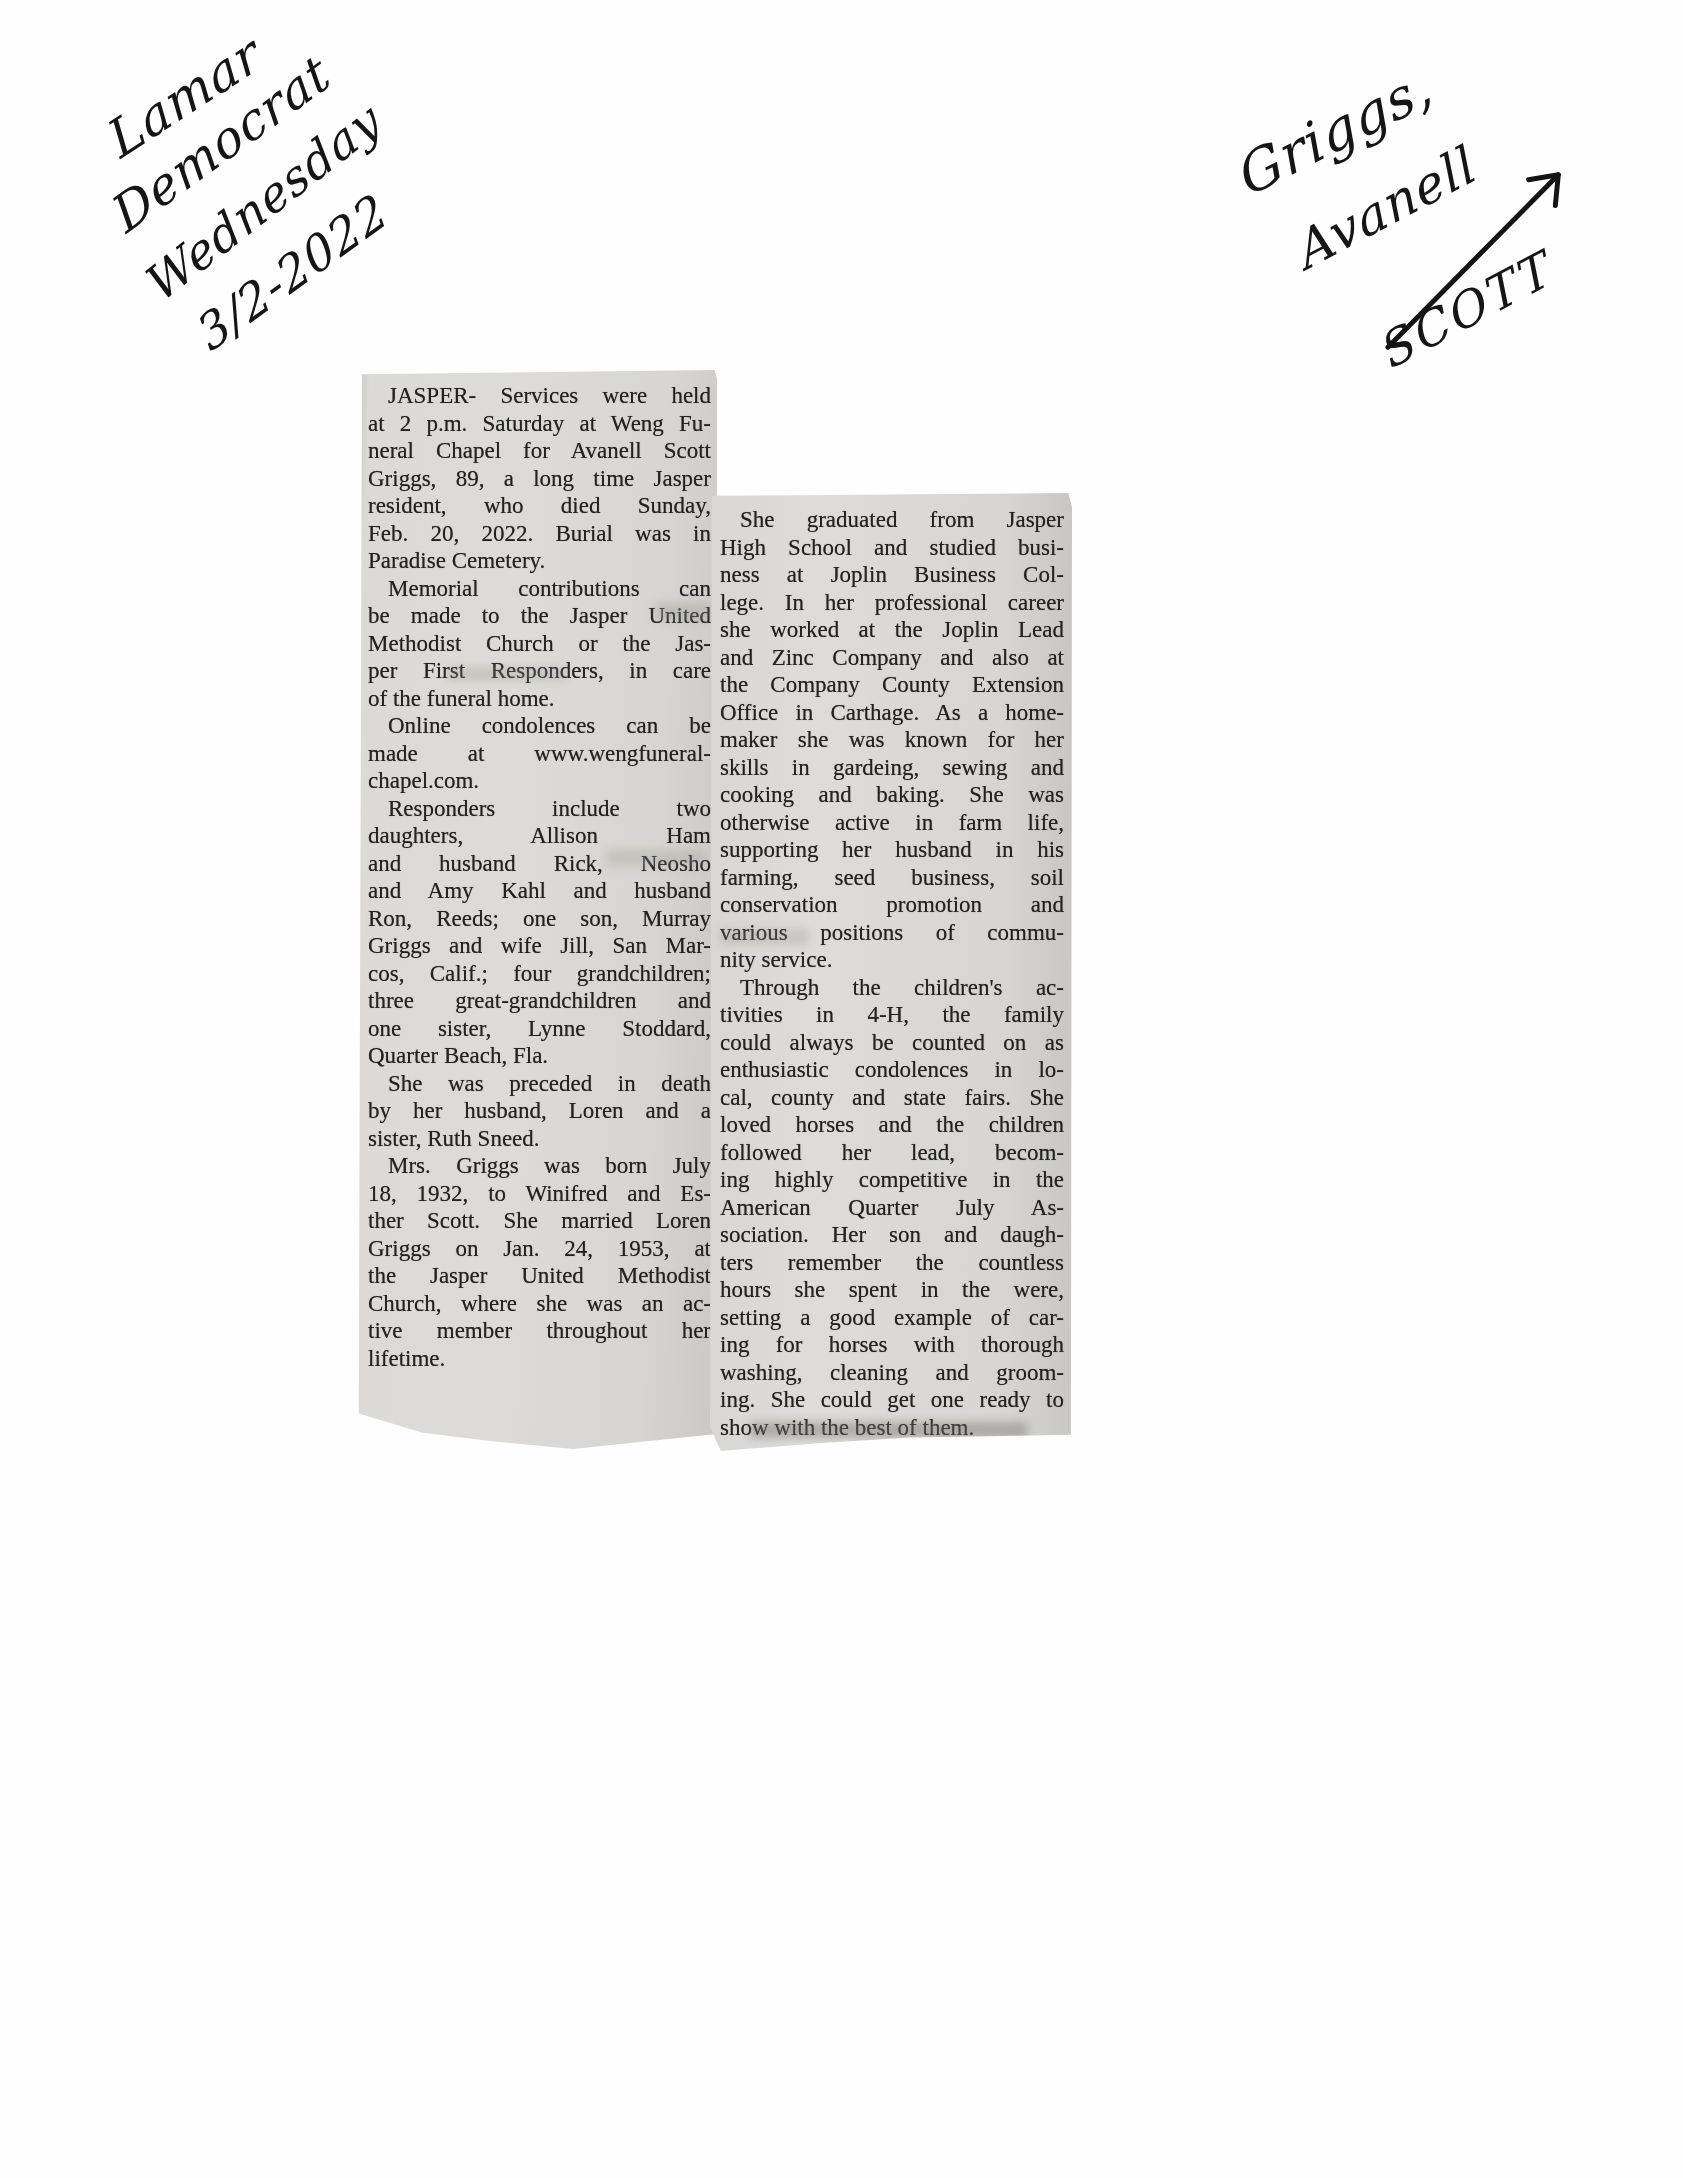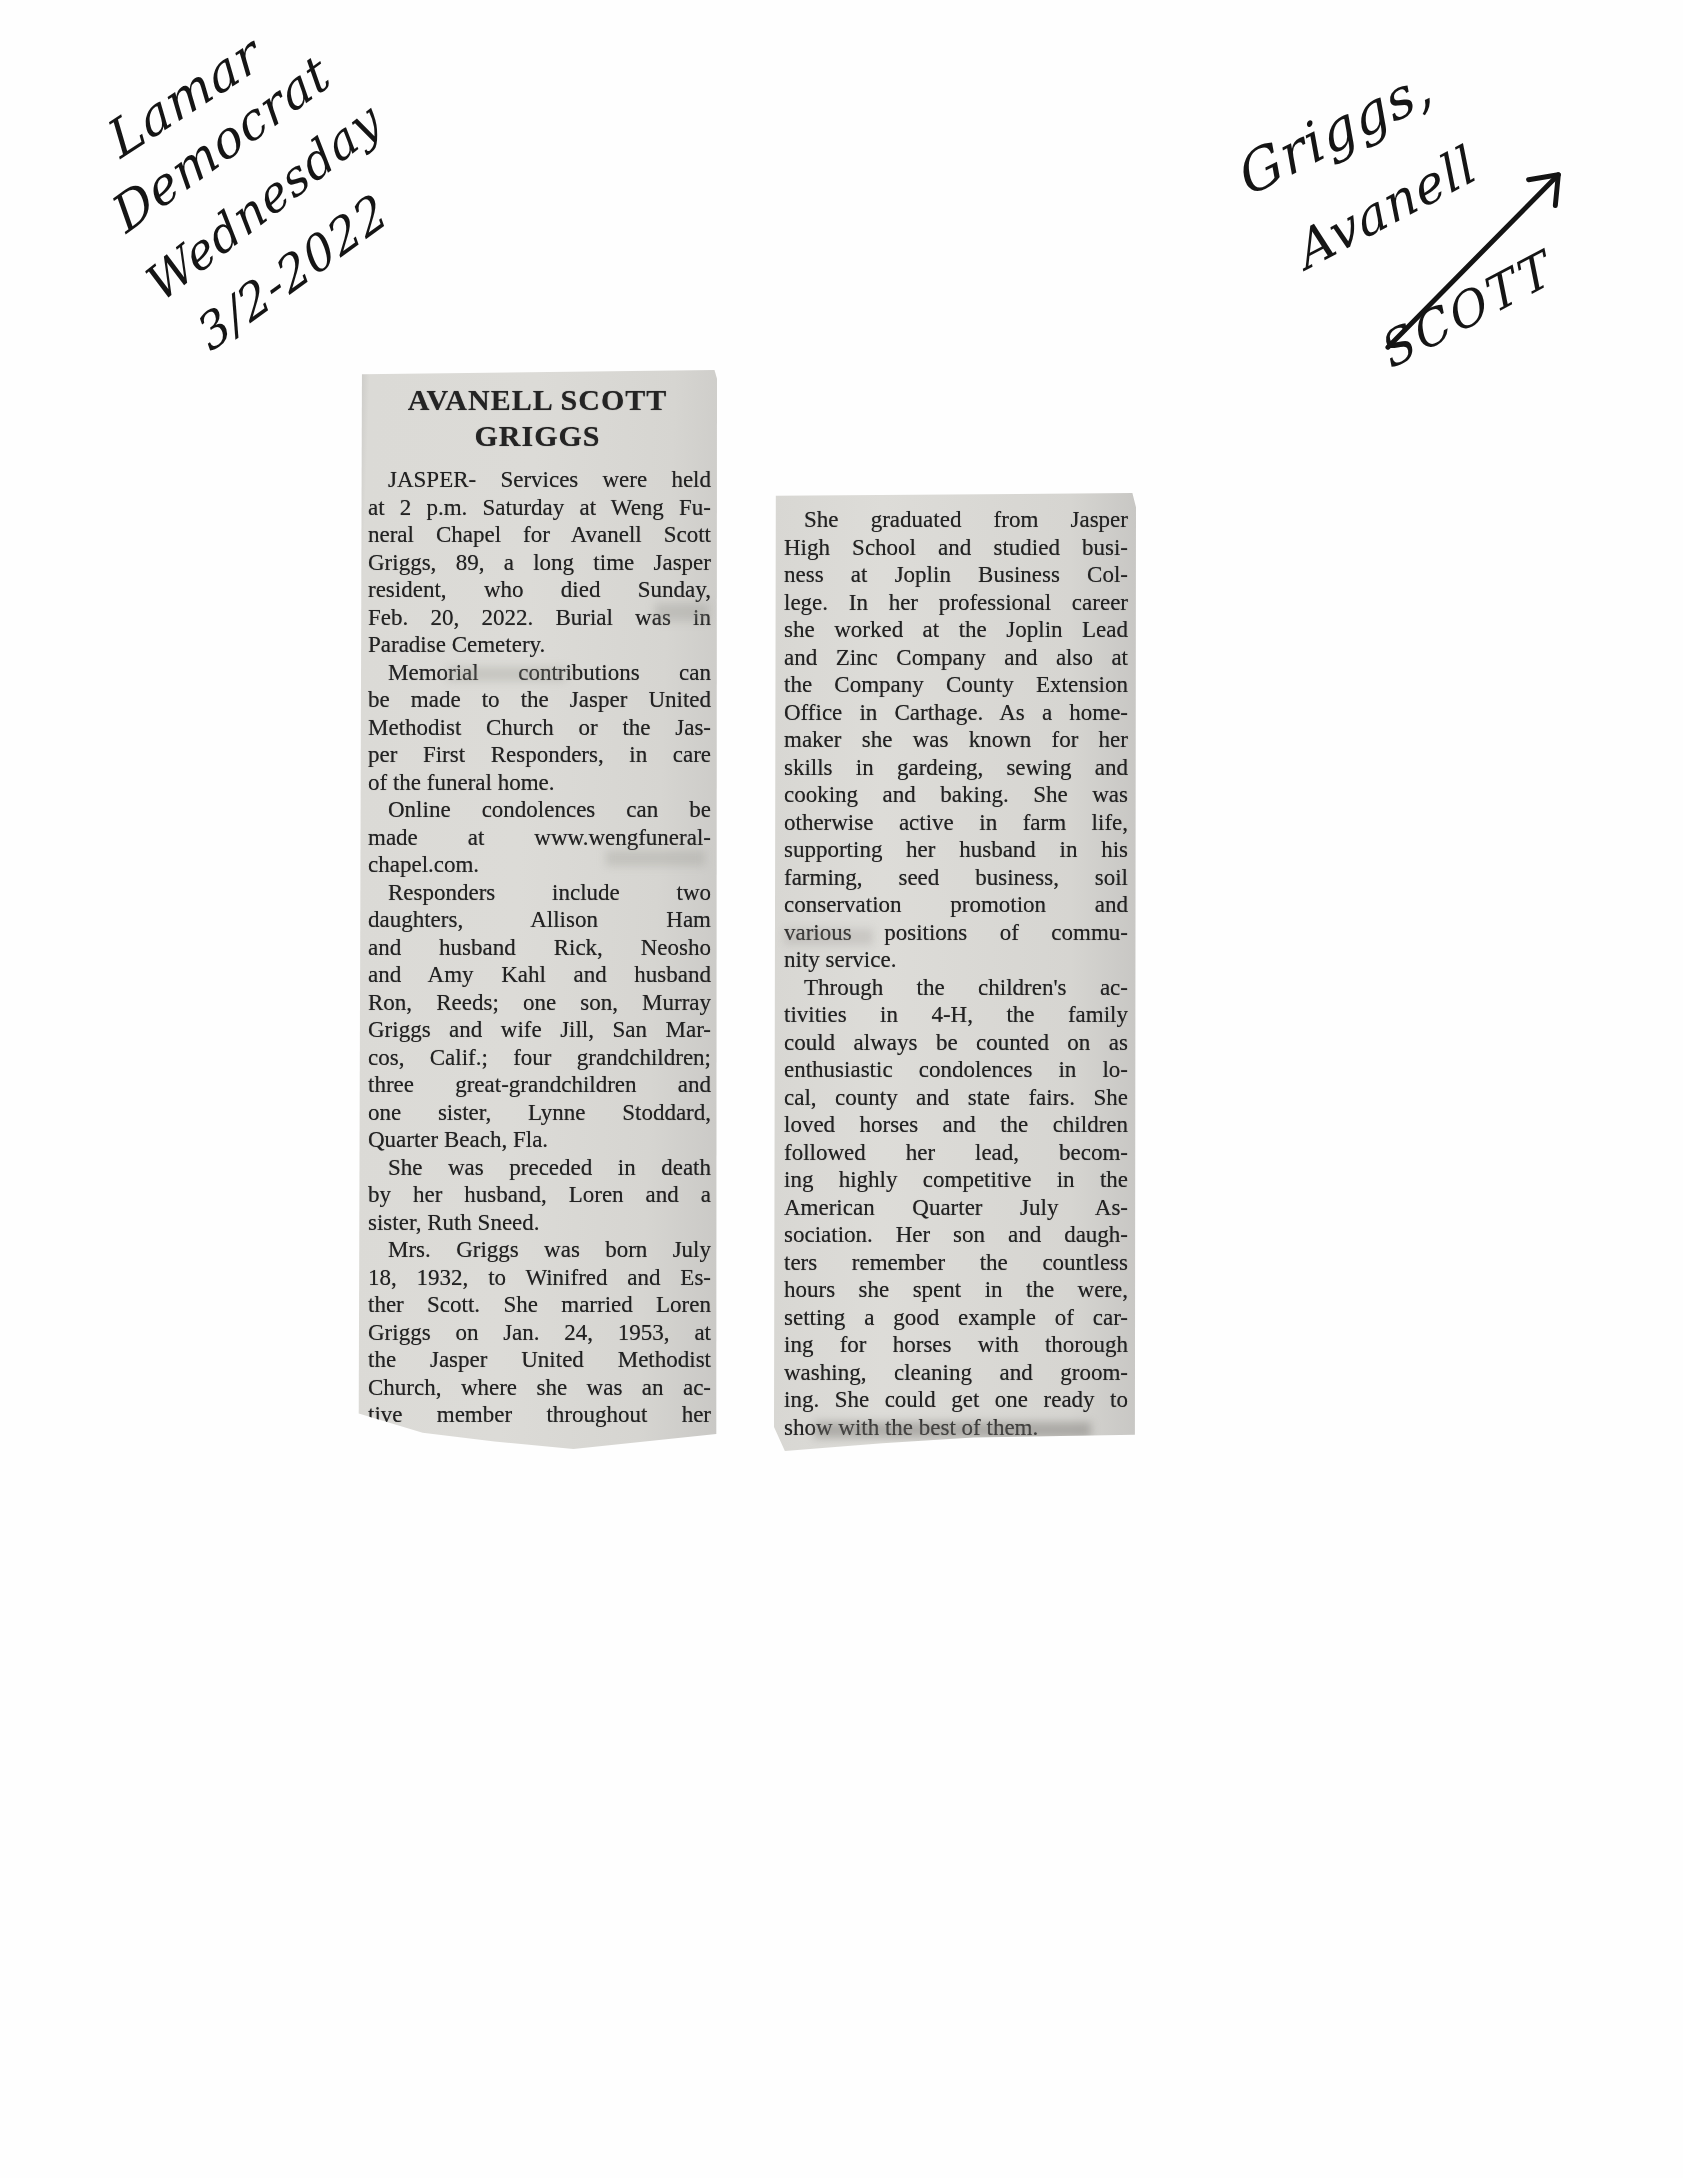--- a/index.html
+++ b/index.html
@@ -19,21 +19,21 @@
                  text-transform:uppercase;letter-spacing:3px;}
   .hw-arrow{position:absolute;left:1378px;top:149px;}
 
   
   .clip{position:absolute;color:#1e1e1e;
         box-shadow:0 2px 5px rgba(0,0,0,0.10);}
   .clip-left{left:358px;top:370px;width:359px;height:1079px;
       background:linear-gradient(92deg,#c7c6c3 0px,#dbdad6 12px,#dcdbd7 45%,#d6d5d1 80%,#c9c8c5 100%);
       clip-path:polygon(1.1% 0.4%, 99.3% 0%, 100% 0.8%, 99.8% 98.6%, 60% 100%, 38% 99.3%, 18% 98.5%, 0.2% 96.7%);
       padding:0;}
-  .clip-right{left:774px;top:493px;width:362px;height:958px;
+  .clip-right{left:710px;top:493px;width:362px;height:958px;
       background:linear-gradient(90deg,#d8d7d3 0px,#dddcd8 30%,#d6d5d1 82%,#c8c7c4 100%);
       clip-path:polygon(0.5% 0.3%, 99% 0%, 100% 1.5%, 99.7% 98.3%, 55% 98.6%, 30% 99.2%, 3% 100%, 0 97.5%);}
 
   .headline{padding-top:12px;text-align:center;font-weight:bold;font-size:30px;line-height:36px;
             letter-spacing:1px;color:#242424;text-shadow:0 0 1px rgba(30,30,30,0.55);}
 
   .bodycol{font-size:23px;line-height:27.5px;color:#222;
            text-shadow:0 0 0.7px rgba(35,35,35,0.6);}
   .col-left-body{margin-top:12px;padding:0 6px 0 10px;}
   .col-right-body{padding:13px 8px 0 10px;}
@@ -61,24 +61,20 @@
 
   <div class="hw hw-griggs">Griggs,</div>
   <div class="hw hw-avanell">Avanell</div>
   <div class="hw hw-scott">Scott</div>
   <svg class="hw-arrow" width="213" height="213" viewBox="0 0 215 215">
     <path d="M10 200 L182 26" stroke="#141414" stroke-width="5" fill="none" stroke-linecap="round"></path>
     <path d="M182 26 l-30 5 M182 26 l-3 31" stroke="#141414" stroke-width="5" fill="none" stroke-linecap="round"></path>
   </svg>
 
   <div class="clip clip-left">
-    <div class="headline">
-      <div>AVANELL SCOTT</div>
-      <div>GRIGGS</div>
-    </div>
     <div class="bodycol col-left-body" id="col-left">
         <div class="bl ind">JASPER- Services were held</div>
         <div class="bl">at 2 p.m. Saturday at Weng Fu-</div>
         <div class="bl">neral Chapel for Avanell Scott</div>
         <div class="bl">Griggs, 89, a long time Jasper</div>
         <div class="bl">resident, who died Sunday,</div>
         <div class="bl">Feb. 20, 2022. Burial was in</div>
         <div class="bl last">Paradise Cemetery.</div>
         <div class="bl ind">Memorial contributions can</div>
         <div class="bl">be made to the Jasper United</div>

